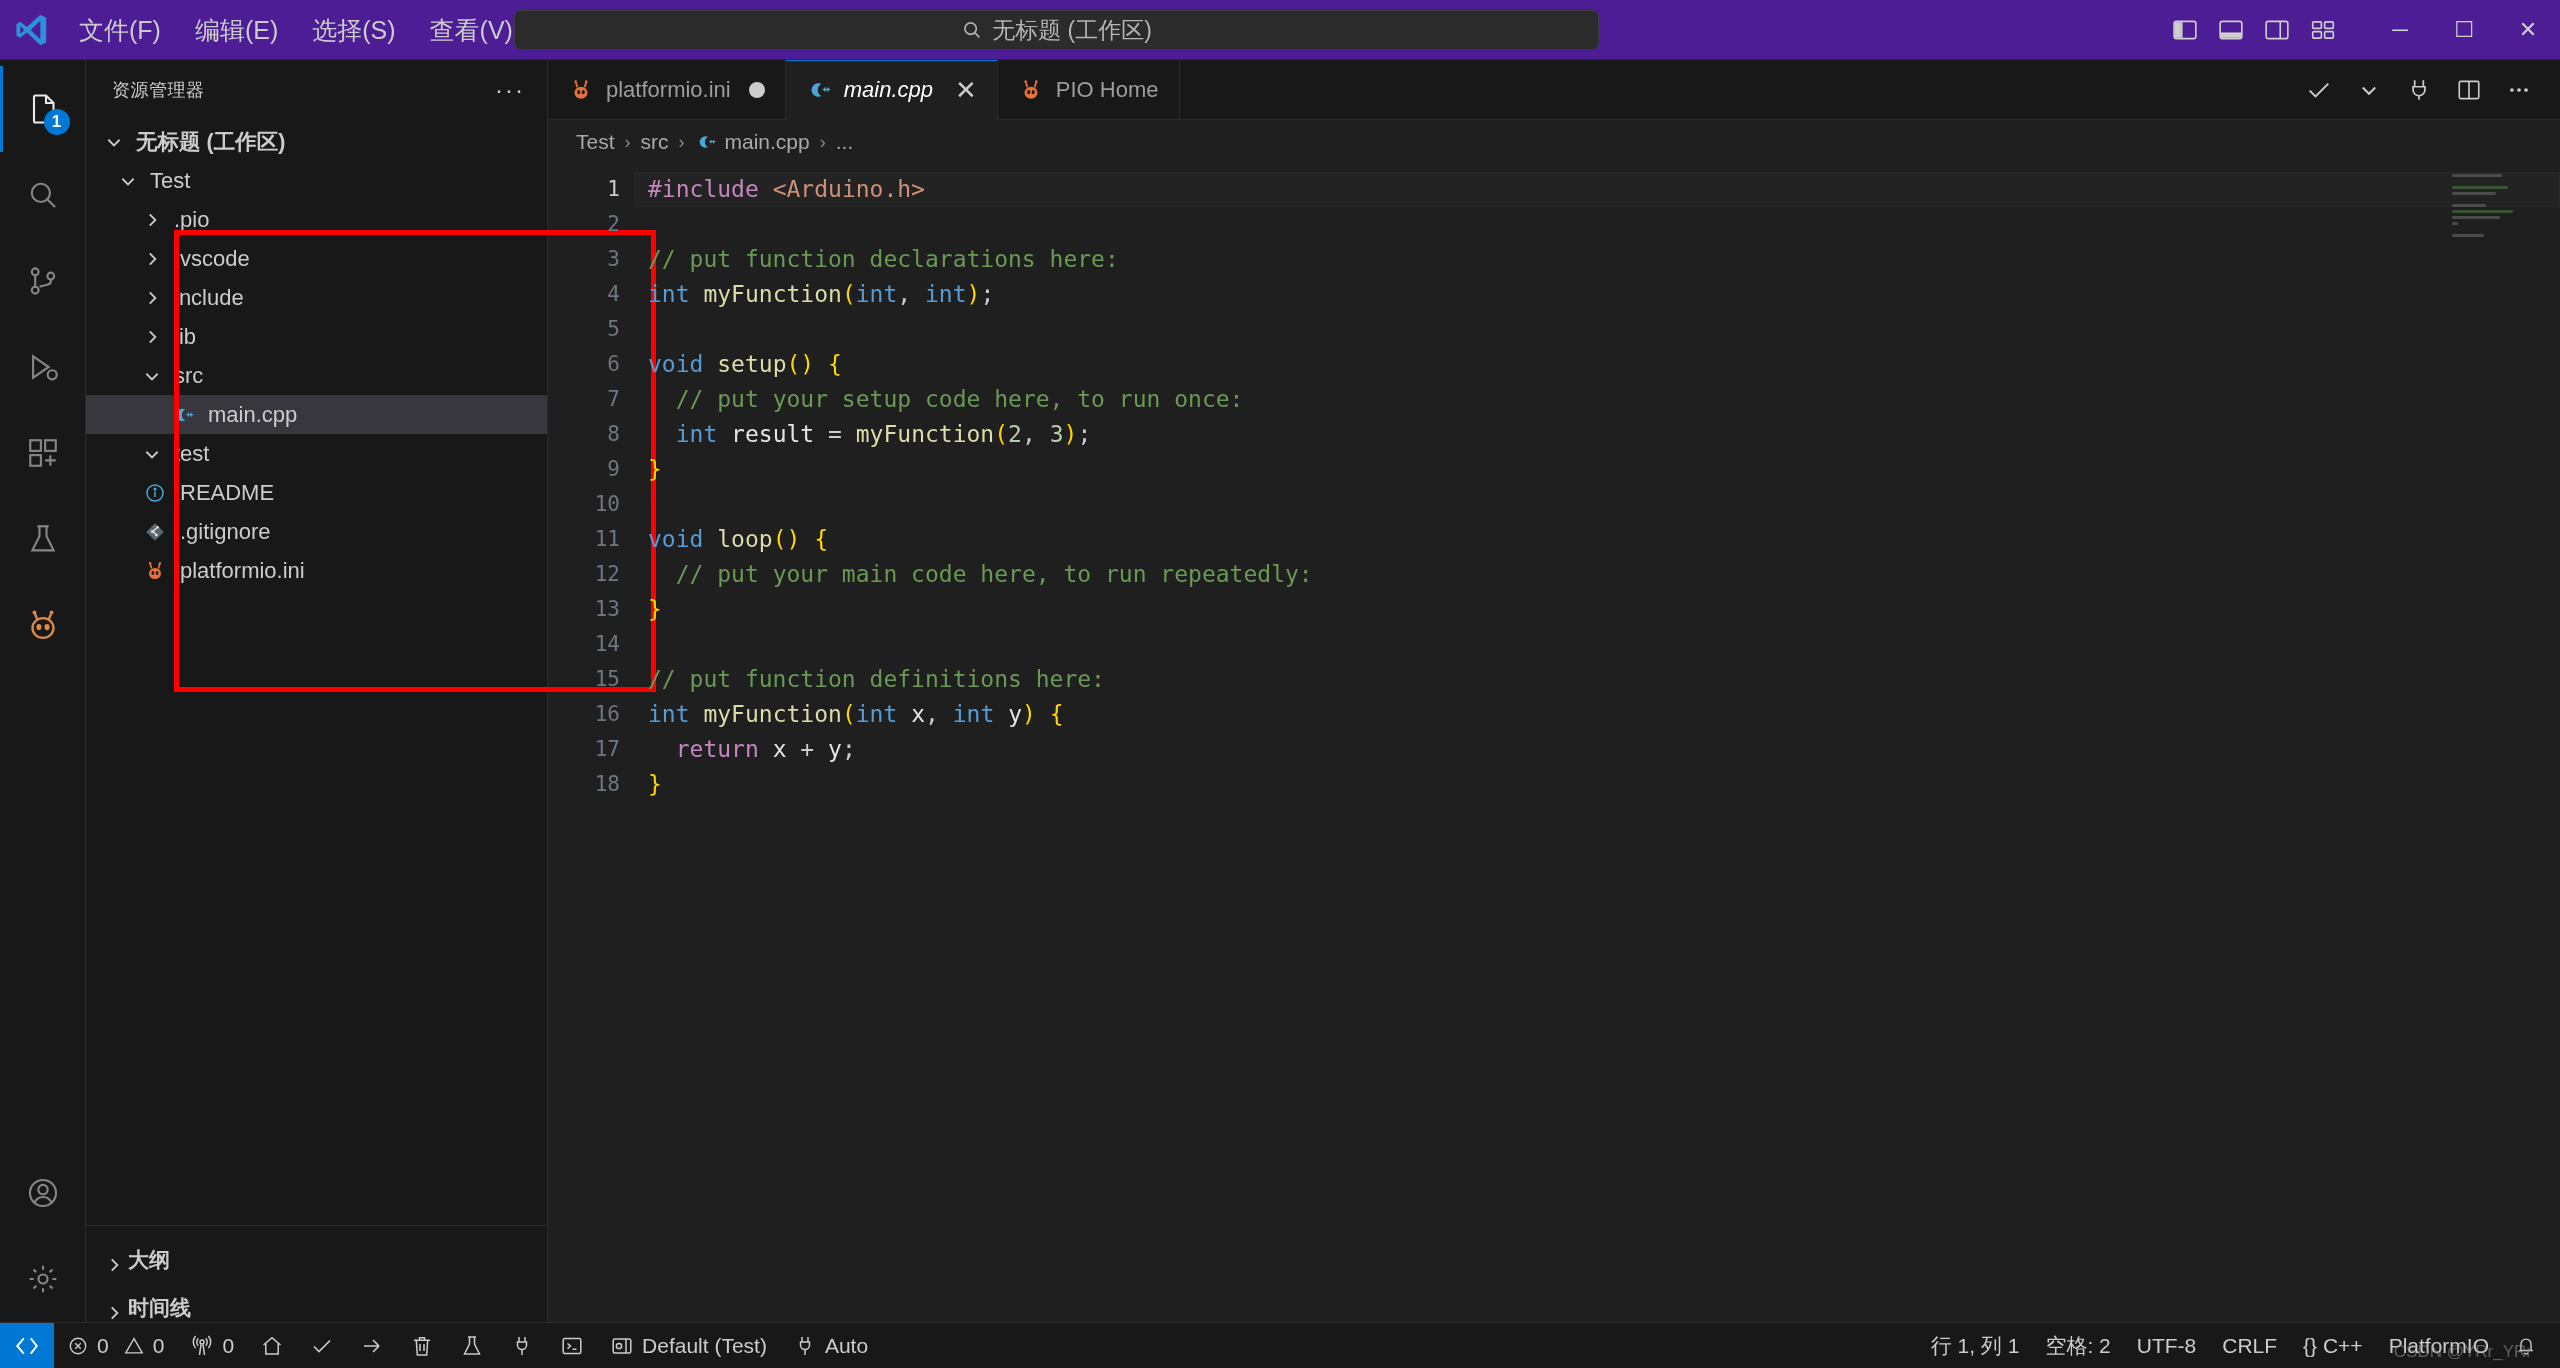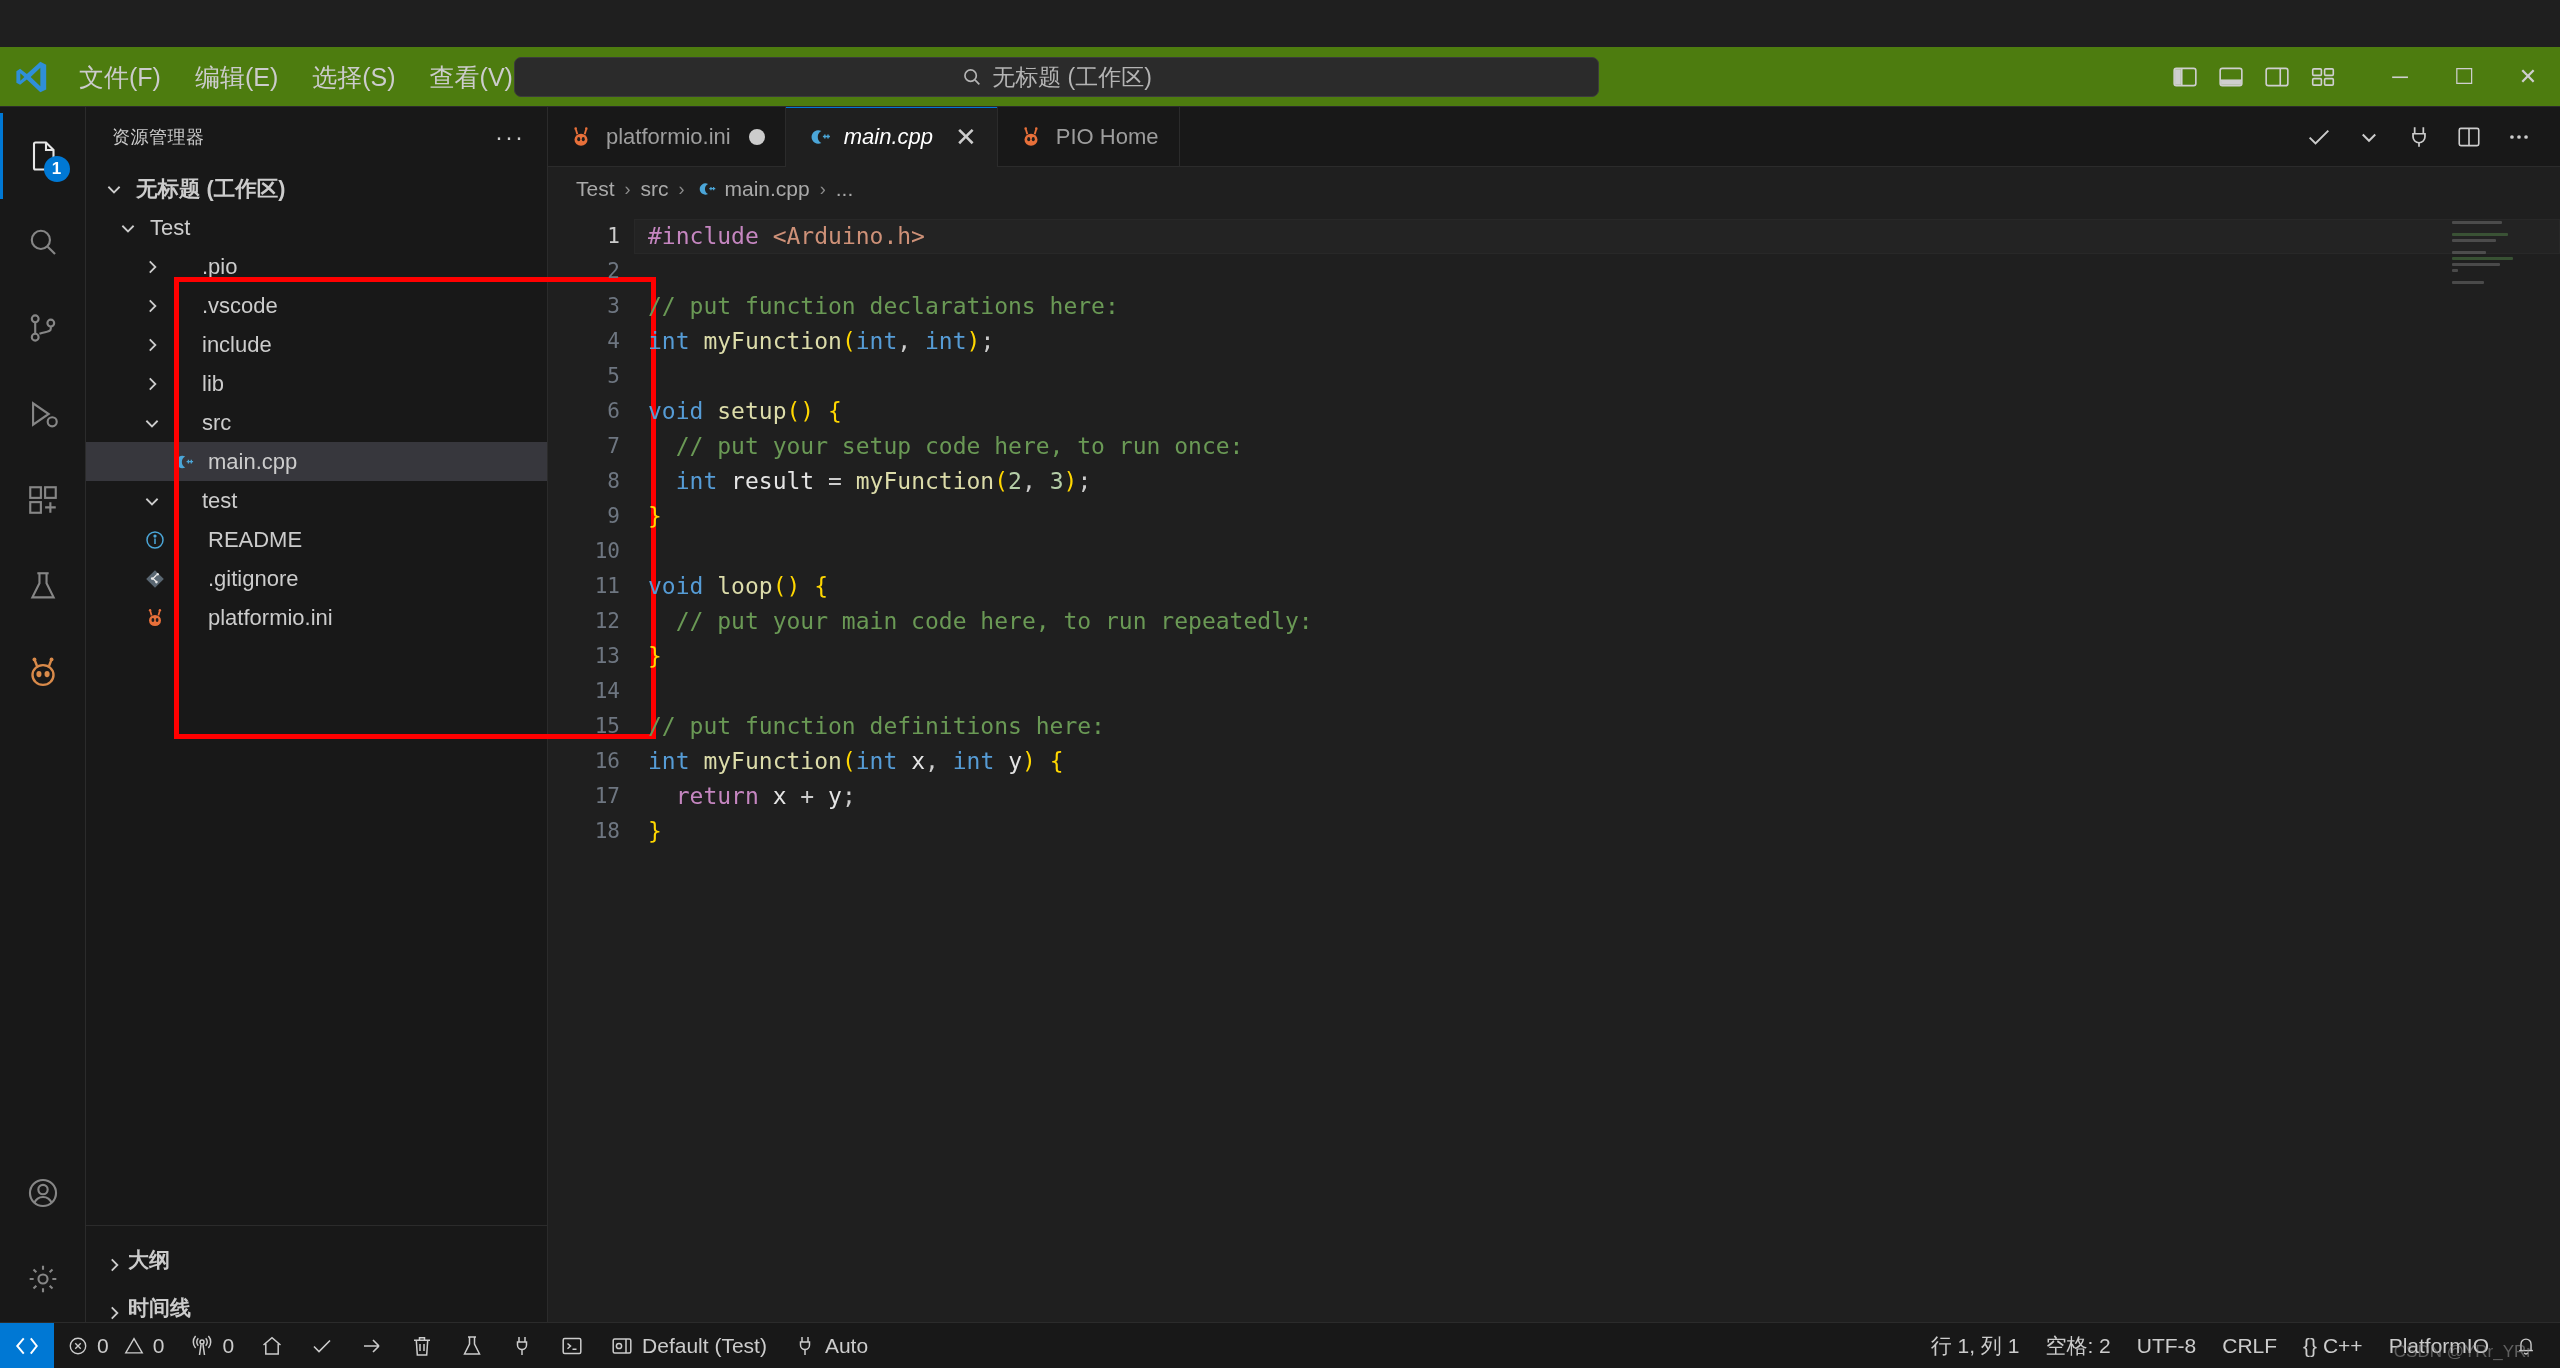--- a/index.html
+++ b/index.html
@@ -8,21 +8,21 @@
     background: #1f1f1f;
     font-family: "Liberation Sans", "DejaVu Sans", sans-serif;
     overflow: hidden;
     -webkit-font-smoothing: antialiased;
   }
   .app { width: 2560px; height: 1368px; display: flex; flex-direction: column; background:#1f1f1f; }
 
   
   .titlebar {
     height: 60px; flex: 0 0 60px; display: flex; align-items: center;
-    background: #4d7c0f; border-bottom: 1px solid #2b2b2b; position: relative; margin-top: 47px;
+    background: #4c1d95; border-bottom: 1px solid #2b2b2b; position: relative;
   }
   .vscode-logo { width: 62px; display:flex; align-items:center; justify-content:center; }
   .menu { display: flex; align-items: center; gap: 0px; }
   .menu-item {
     padding: 6px 17px; color: #cccccc; font-size: 25px; line-height: 30px;
     white-space: nowrap; border-radius: 5px;
   }
   .menu-item.dots { font-size: 26px; letter-spacing: 2px; padding: 2px 15px; color:#cfcfcf; }
 
   .nav-arrows { display:flex; align-items:center; gap: 18px; margin-left: 78px; }
@@ -70,21 +70,21 @@
   .tree { flex:1 1 auto; overflow:hidden; padding-top: 2px; }
   .row { height: 39px; display:flex; align-items:center; color:#cccccc; font-size: 22px; position:relative; white-space:nowrap; }
   .row.ws { font-weight: bold; font-size: 21.5px; padding-left: 14px; }
   .row .chev { width: 28px; display:flex; align-items:center; justify-content:center; color:#cccccc; flex:0 0 28px; }
   .row .ficon { width: 34px; display:flex; align-items:center; justify-content:center; flex:0 0 34px; }
   .row .lbl { margin-left: 8px; }
   .row.selected { background:#37373d; }
   .row.selected::before { content:""; position:absolute; left:0; top:0; bottom:0; width:0px; }
 
   .indent1 { padding-left: 28px; }
-  .indent2 { padding-left: 52px; gap: 28px; }
+  .indent2 { padding-left: 52px; }
   .indent3 { padding-left: 80px; }
 
   .red-box {
     position: absolute; left: 88px; top: 170px; width: 482px; height: 462px;
     border: 5px solid #ff0000; pointer-events:none;
   }
 
   .side-bottom { border-top:1px solid #2b2b2b; }
   .side-sec { height: 48px; display:flex; align-items:flex-end; color:#cccccc; font-size: 21px; padding-left: 14px; font-weight:bold; }
   .side-sec .chev { width: 28px; display:flex; align-items:center; justify-content:center; }

